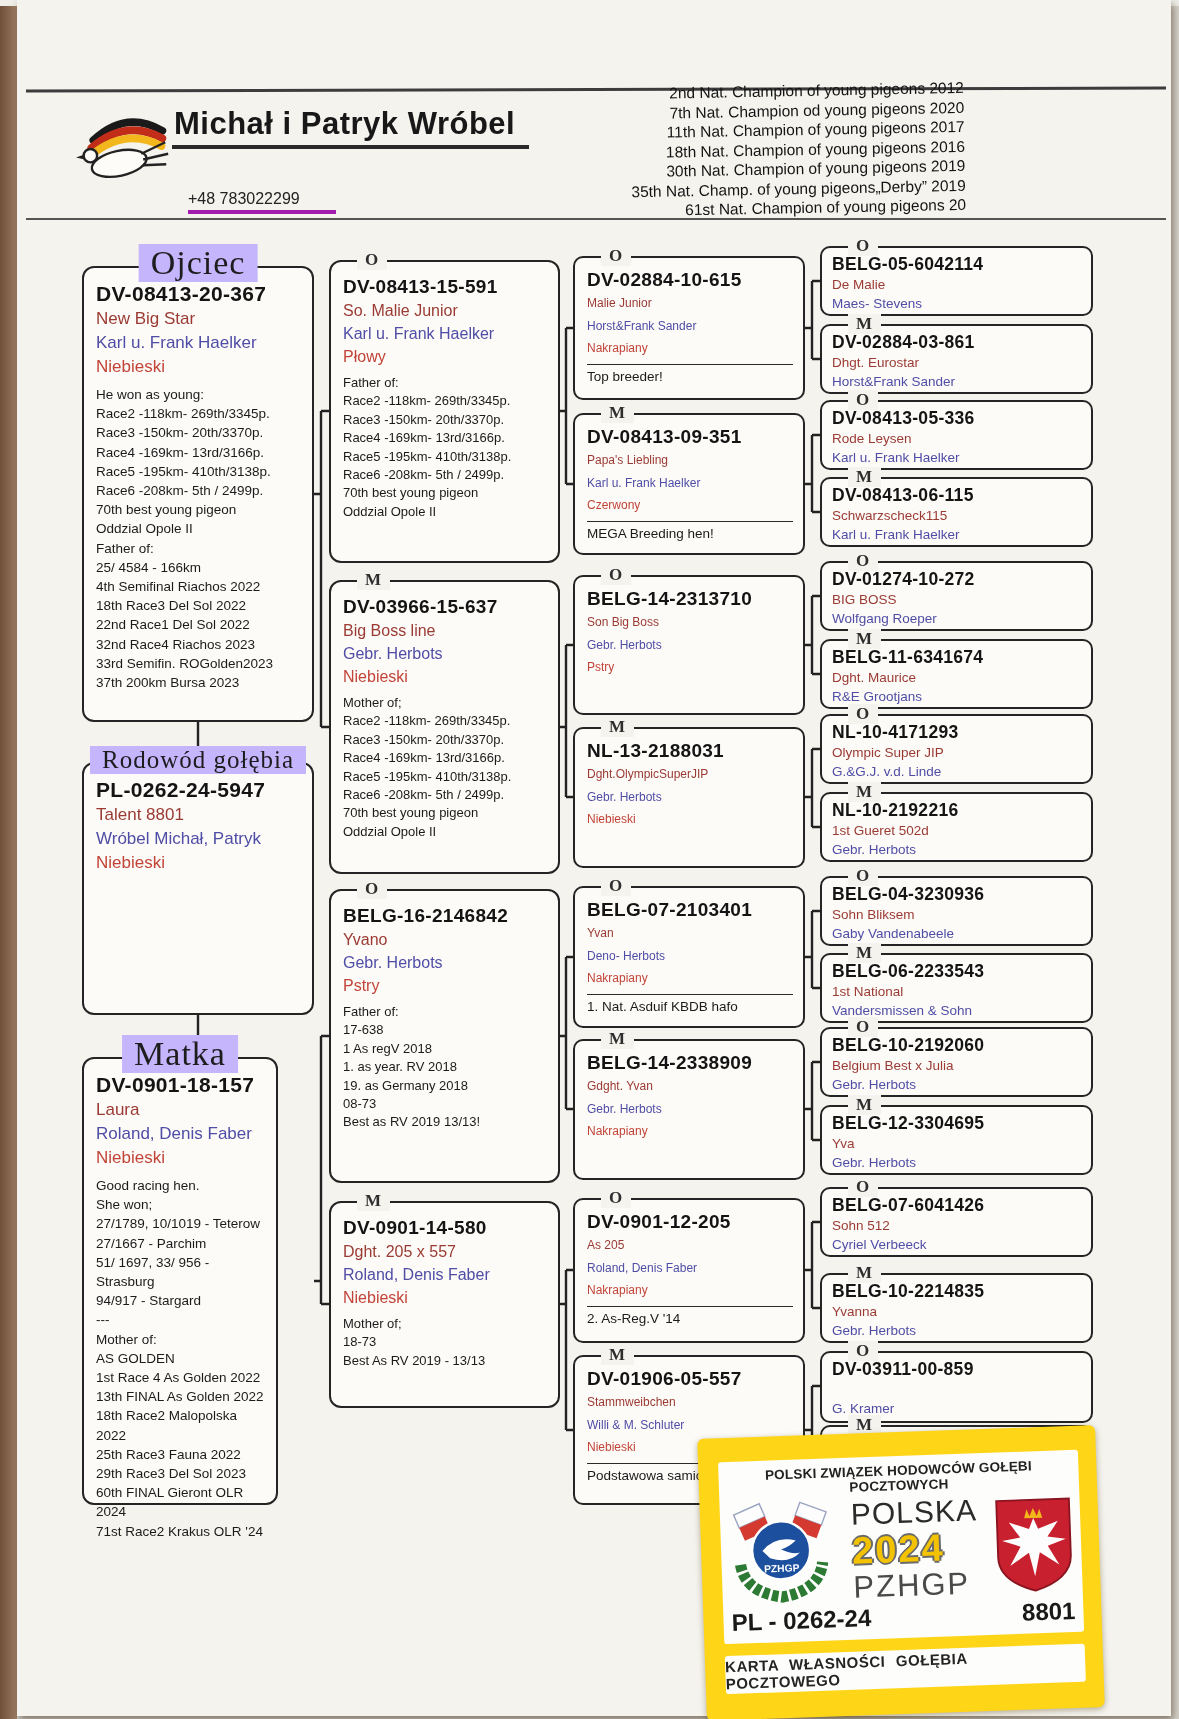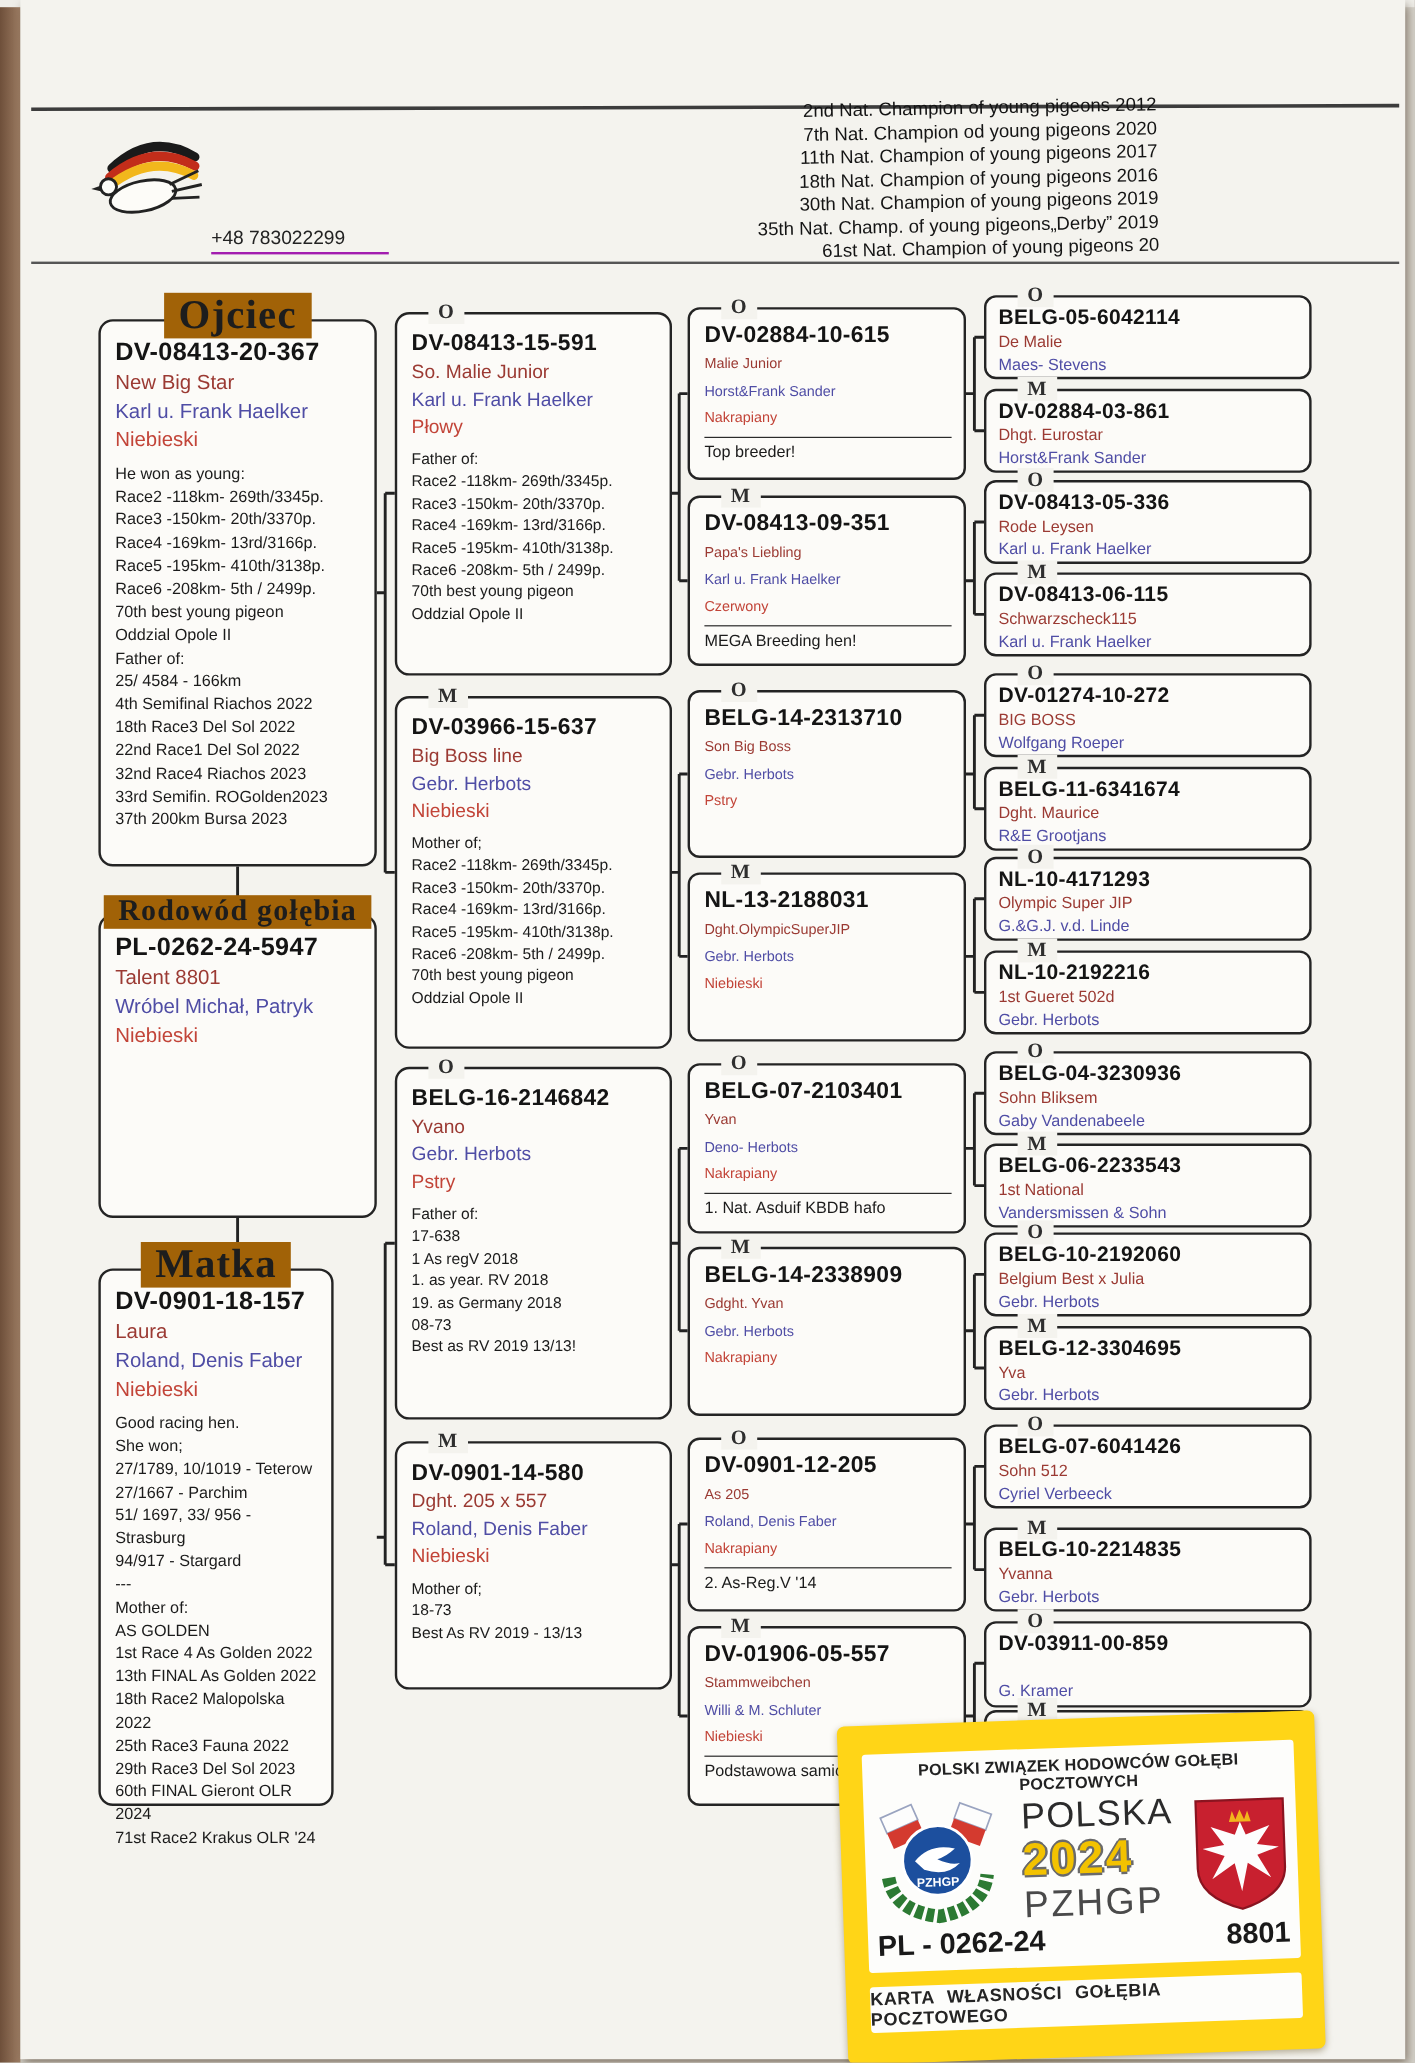--- a/index.html
+++ b/index.html
@@ -11,34 +11,34 @@
   .paper{position:absolute;left:17px;top:0;width:1154px;height:1716px;background:#f4f3ee;
          box-shadow:2px 4px 8px rgba(60,40,20,.55);}
   .inner{position:absolute;left:-17px;top:0;width:1179px;height:1716px;}
 
   .rule{position:absolute;background:#3c3c3c;}
   .rule-top{left:26px;top:88px;width:1140px;height:3px;transform:rotate(-.15deg);}
   .rule-mid{left:26px;top:218px;width:1140px;height:2px;background:#555;}
 
   .breeder-name{position:absolute;left:172px;top:106px;font-size:31px;font-weight:bold;color:#181818;
                 border-bottom:4px solid #2a2a2a;padding:0 14px 3px 2px;letter-spacing:.5px;}
-  .phone{position:absolute;left:176px;top:190px;font-size:16px;color:#222;
-         border-bottom:2px solid #a21caf;padding:0 36px 2px 0;}
+  .phone{position:absolute;left:188px;top:190px;font-size:16px;color:#222;
+         border-bottom:4px solid #a21caf;padding:0 36px 2px 0;}
   .achievements{position:absolute;right:214px;top:82px;width:430px;text-align:right;
                 font-size:15.5px;line-height:19.5px;color:#141414;transform:rotate(-1.1deg);}
   .logo{position:absolute;left:76px;top:102px;}
 
   .connectors{position:absolute;left:0;top:0;z-index:0;}
 
   .pbox{position:absolute;background:#fcfbf8;border:2px solid #242424;border-radius:12px;
         box-sizing:border-box;padding:12px 8px 6px 12px;z-index:1;}
   .tag{position:absolute;top:-12px;left:26px;background:#f4f3ee;padding:0 8px;
        font-family:"Liberation Serif",serif;font-weight:bold;font-size:17px;color:#2e2e2e;letter-spacing:1px;}
-  .box-title{position:absolute;top:-24px;left:50%;transform:translateX(-50%);background:#a16207;
-             padding:0 12px;font-family:"Liberation Serif",serif;font-weight:bold;font-size:34px;
+  .box-title{position:absolute;top:-24px;left:50%;transform:translateX(-50%);background:#c4b5fd;
+             padding:0 12px;font-family:"Liberation Serif",serif;font-weight:normal;font-size:34px;
              color:#1d1d1d;white-space:nowrap;letter-spacing:1px;}
   .box-title.small{font-size:25px;top:-18px;}
   .ring{font-weight:bold;font-size:21px;line-height:27px;color:#141414;letter-spacing:.3px;}
   .pname{font-size:17px;line-height:24px;color:#9b3a33;}
   .pbreeder{font-size:17px;line-height:24px;color:#4f4da5;}
   .pcolor{font-size:17px;line-height:24px;color:#c24438;}
   .pdetails{font-size:13.5px;line-height:19.2px;color:#1b1b1b;white-space:pre-line;margin-top:6px;}
   .pdetails:empty{display:none;}
   .pnote{font-size:13.5px;line-height:18px;color:#1b1b1b;border-top:1.5px solid #2a2a2a;
          margin:4px 4px 0 0;padding-top:3px;}
@@ -87,20 +87,21 @@
     <svg class="logo" width="96" height="92" viewBox="0 0 100 92">
       <path d="M18 38 Q52 6 90 28" stroke="#1a1a1a" stroke-width="8" fill="none" stroke-linecap="round"></path>
       <path d="M16 46 Q52 15 90 36" stroke="#c22d1a" stroke-width="8" fill="none" stroke-linecap="round"></path>
       <path d="M15 54 Q52 24 89 44" stroke="#f2b71c" stroke-width="8" fill="none" stroke-linecap="round"></path>
       <ellipse cx="45" cy="62" rx="29" ry="13" fill="#fdfcf8" stroke="#222" stroke-width="2.5" transform="rotate(-12 45 62)"></ellipse>
       <circle cx="15" cy="54" r="7" fill="#fdfcf8" stroke="#222" stroke-width="2.5"></circle>
       <path d="M8 53 L0 56 L9 58 Z" fill="#222"></path>
       <path d="M68 52 L93 40 M70 58 L96 52 M70 64 L94 63" stroke="#222" stroke-width="2.5" fill="none"></path>
     </svg>
 
+    <div class="breeder-name">Michał i Patryk Wróbel</div>
     <div class="phone">+48 783022299</div>
 
     <div class="achievements">
       <div>2nd Nat. Champion of young pigeons 2012</div>
       <div>7th Nat. Champion od young pigeons 2020</div>
       <div>11th Nat. Champion of young pigeons 2017</div>
       <div>18th Nat. Champion of young pigeons 2016</div>
       <div>30th Nat. Champion of young pigeons 2019</div>
       <div>35th Nat. Champ. of young pigeons„Derby” 2019</div>
       <div>61st Nat. Champion of young pigeons 20</div>

